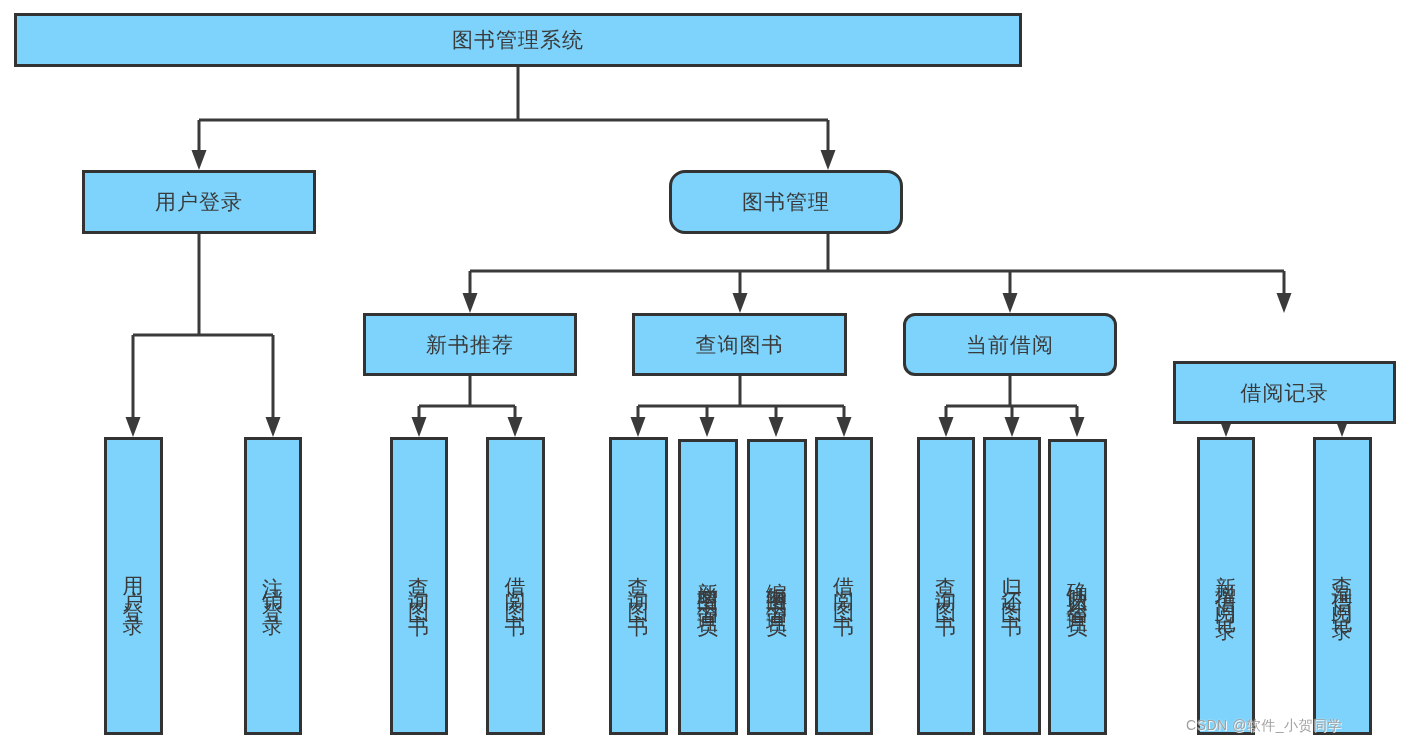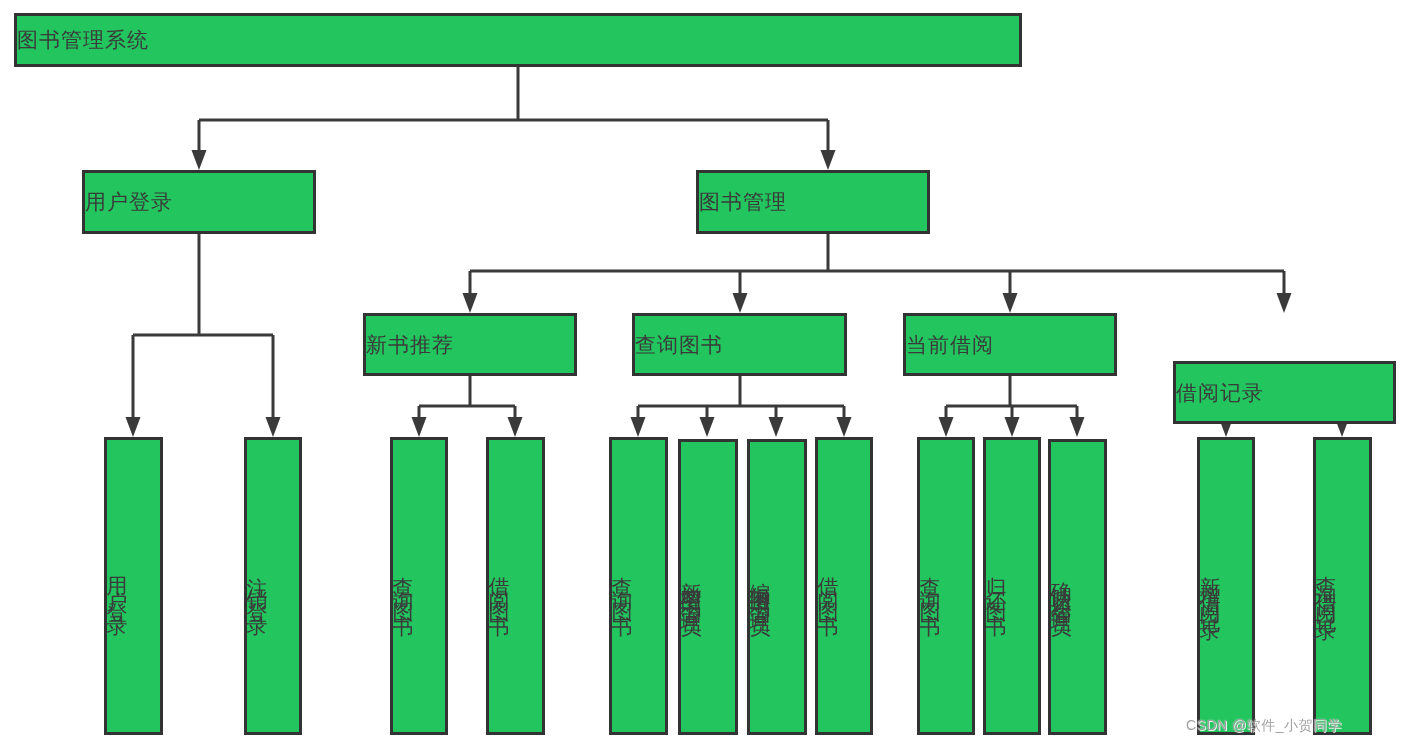--- a/index.html
+++ b/index.html
@@ -6,25 +6,25 @@
   #stage{
     position:relative;
     width:1405px;height:747px;
     background:#ffffff;
     font-family:"Liberation Sans", sans-serif;
     overflow:hidden;
   }
   .box{
     position:absolute;
     box-sizing:border-box;
-    background:#22c55e;
+    background:#7dd3fc;
     border:3px solid #333333;
     display:flex;
     align-items:center;
-    justify-content:flex-start;
+    justify-content:center;
     color:#3a3a3a;
   }
   .h-label{
     font-size:21px;
     letter-spacing:1px;
     white-space:nowrap;
   }
   .vt{
     writing-mode:vertical-rl;
     text-orientation:mixed;
@@ -79,31 +79,31 @@
     <path fill="#3a3a3a" d="M1218.5 417 L1233.5 417 L1226 437 Z M1334.5 417 L1349.5 417 L1342 437 Z"></path>
   </svg>
 
   <div class="box" style="left:14px;top:13px;width:1008px;height:54px;">
     <span class="h-label">图书管理系统</span>
   </div>
 
   <div class="box" style="left:82px;top:170px;width:234px;height:64px;">
     <span class="h-label">用户登录</span>
   </div>
-  <div class="box" style="left:696px;top:170px;width:234px;height:64px;">
+  <div class="box" style="left:669px;top:170px;width:234px;height:64px;border-radius:16px;">
     <span class="h-label">图书管理</span>
   </div>
 
   <div class="box" style="left:363px;top:313px;width:214px;height:63px;">
     <span class="h-label">新书推荐</span>
   </div>
   <div class="box" style="left:632px;top:313px;width:215px;height:63px;">
     <span class="h-label">查询图书</span>
   </div>
-  <div class="box" style="left:903px;top:313px;width:214px;height:63px;">
+  <div class="box" style="left:903px;top:313px;width:214px;height:63px;border-radius:12px;">
     <span class="h-label">当前借阅</span>
   </div>
   <div class="box" style="left:1173px;top:313px;width:223px;height:63px;margin-top:48px;">
     <span class="h-label">借阅记录</span>
   </div>
 
   <div class="box" style="left:104px;top:437px;width:59px;height:298px;">
     <span class="vt ls-l">用户登录</span>
   </div>
   <div class="box" style="left:244px;top:437px;width:58px;height:298px;">

